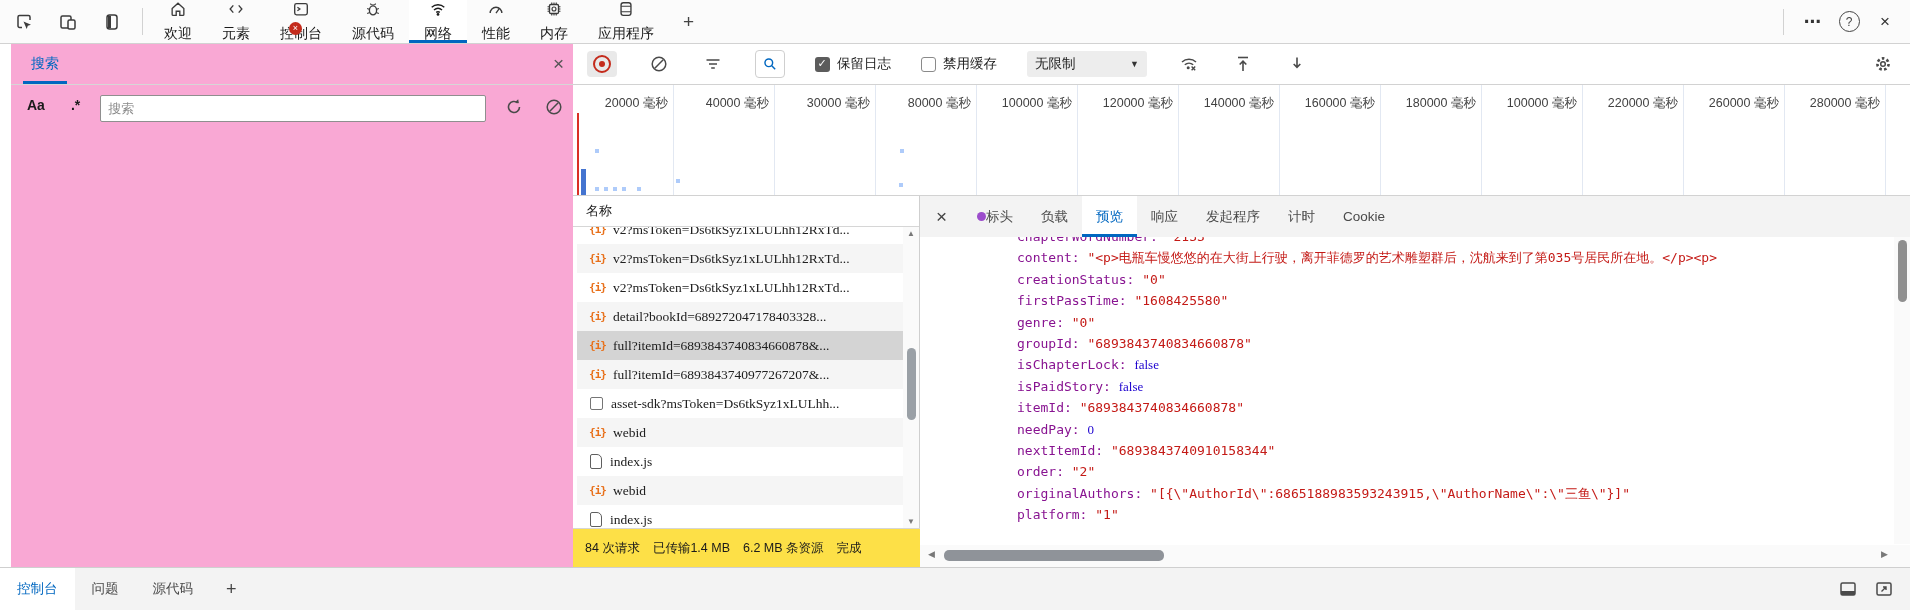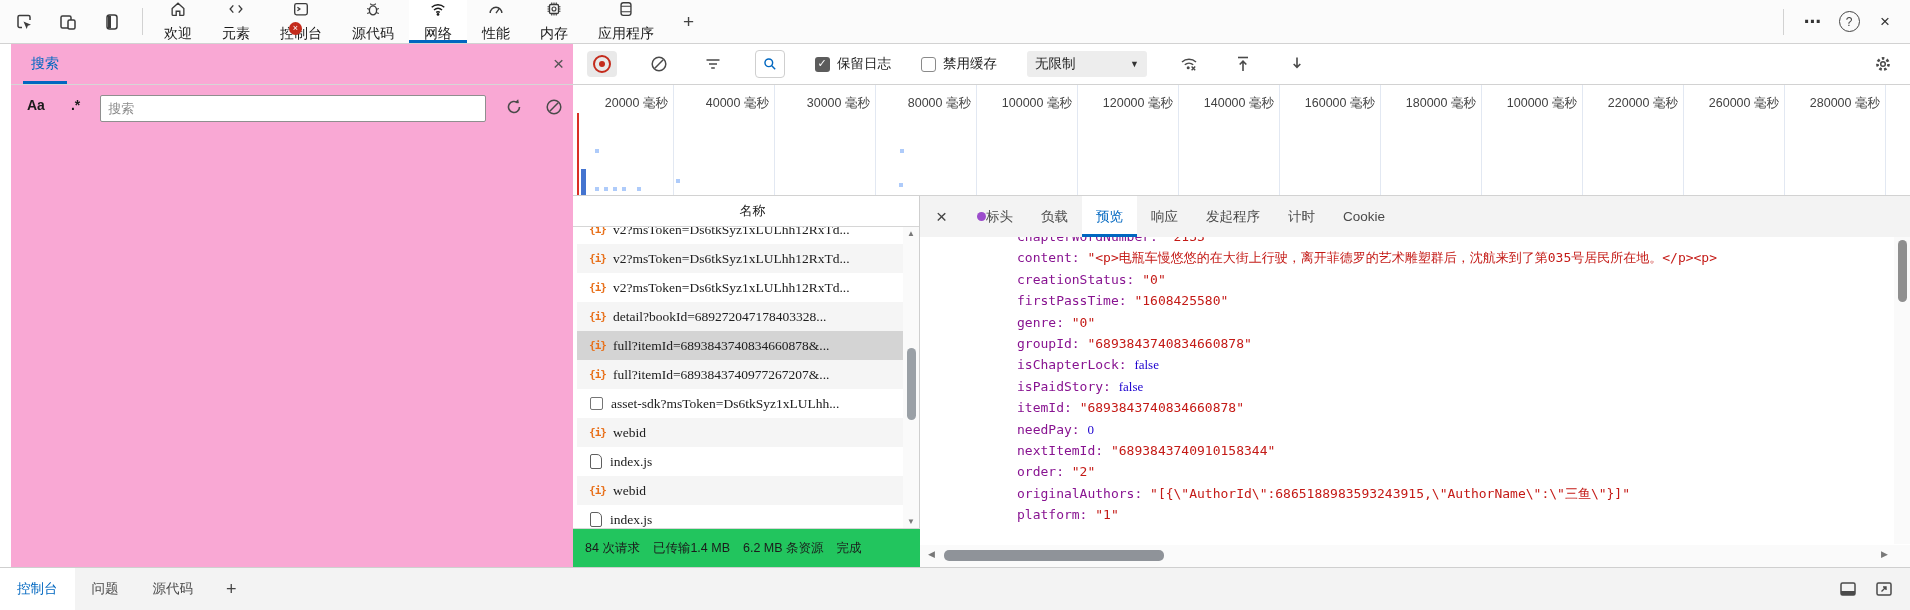--- a/index.html
+++ b/index.html
@@ -78,39 +78,39 @@
         padding:10px 5px 0 0;font-size:12.5px;color:#424242;white-space:nowrap;}
   .tl-mark{position:absolute;}
   .m-red{left:4px;top:28px;width:2px;height:82px;background:#d93025;}
   .m-blue{left:8px;top:84px;width:5px;height:26px;background:#4474d0;}
   .m-dot{width:4px;height:4px;background:#aecbfa;}
 
   
   #reqpane{position:absolute;left:573px;top:196px;width:347px;height:371px;background:#fff;
            border-right:1px solid #cfcfcf;box-sizing:border-box;}
   .req-head{height:31px;border-bottom:1px solid #d6d6d6;display:flex;align-items:center;
-            padding-left:13px;font-size:13px;color:#1b1b1b;box-sizing:border-box;justify-content:center;}
+            padding-left:13px;font-size:13px;color:#1b1b1b;box-sizing:border-box;}
   .req-rows{position:absolute;left:4px;top:31px;width:330px;height:301px;overflow:hidden;font-family:Liberation Serif, serif;}
   .nrow{height:29px;display:flex;align-items:center;gap:8px;padding-left:13px;
         font-size:13.5px;color:#202020;white-space:nowrap;overflow:hidden;box-sizing:border-box;}
   .nrow:first-child{margin-top:-12px;}
   .nrow:nth-child(even){background:#f5f5f5;}
   .nrow.selected{background:#d4d4d4;}
   .ricon{flex:0 0 auto;display:flex;align-items:center;justify-content:center;width:15px;height:15px;}
   .icon-json .ricon::before{content:"{i}";color:#e8701a;font:bold 11px/1 "DejaVu Sans Mono",monospace;letter-spacing:-1px;}
   .icon-square .ricon{border:1.4px solid #757575;border-radius:2px;width:11px;height:11px;}
   .icon-page .ricon{border:1.4px solid #5f5f5f;border-radius:2px 5px 2px 2px;width:10px;height:13px;}
   
   .vscroll{position:absolute;right:0;top:31px;bottom:39px;width:16px;background:#fafafa;}
   .vscroll .arr{position:absolute;left:0;width:16px;text-align:center;font-size:8px;color:#787878;}
   .vscroll .arr.up{top:2px;} .vscroll .arr.dn{bottom:2px;}
   .vscroll .thumb{position:absolute;left:3.5px;top:121px;width:9px;height:72px;background:#9aa0a6;border-radius:5px;}
   
   .statusbar{position:absolute;left:0;bottom:0;width:347px;height:39px;border-top:1px solid #d6d6d6;
-             background:#22c55e;display:flex;align-items:center;gap:13px;padding-left:12px;
+             background:#fde047;display:flex;align-items:center;gap:13px;padding-left:12px;
              font-size:12.5px;color:#1b1b1b;white-space:nowrap;overflow:hidden;box-sizing:border-box;}
 
   
   #detail{position:absolute;left:920px;top:196px;width:990px;height:371px;background:#fff;box-sizing:border-box;}
   .det-tabs{height:41px;background:#f3f3f3;display:flex;align-items:stretch;box-sizing:border-box;}
   .det-close{display:flex;align-items:center;padding:0 16px 0 16px;font-size:19px;color:#444;}
   .dtab2{display:flex;align-items:center;gap:0;padding:0 14px;font-size:13.5px;color:#4a4a4a;}
   .dtab2.active{background:#fff;color:#0067c0;box-shadow:inset 0 -3px 0 #0067c0;}
   .tabdot{display:none;width:9px;height:9px;border-radius:50%;background:#9c4dcc;}
   .dtab2.icon-dot .tabdot{display:inline-block;}

